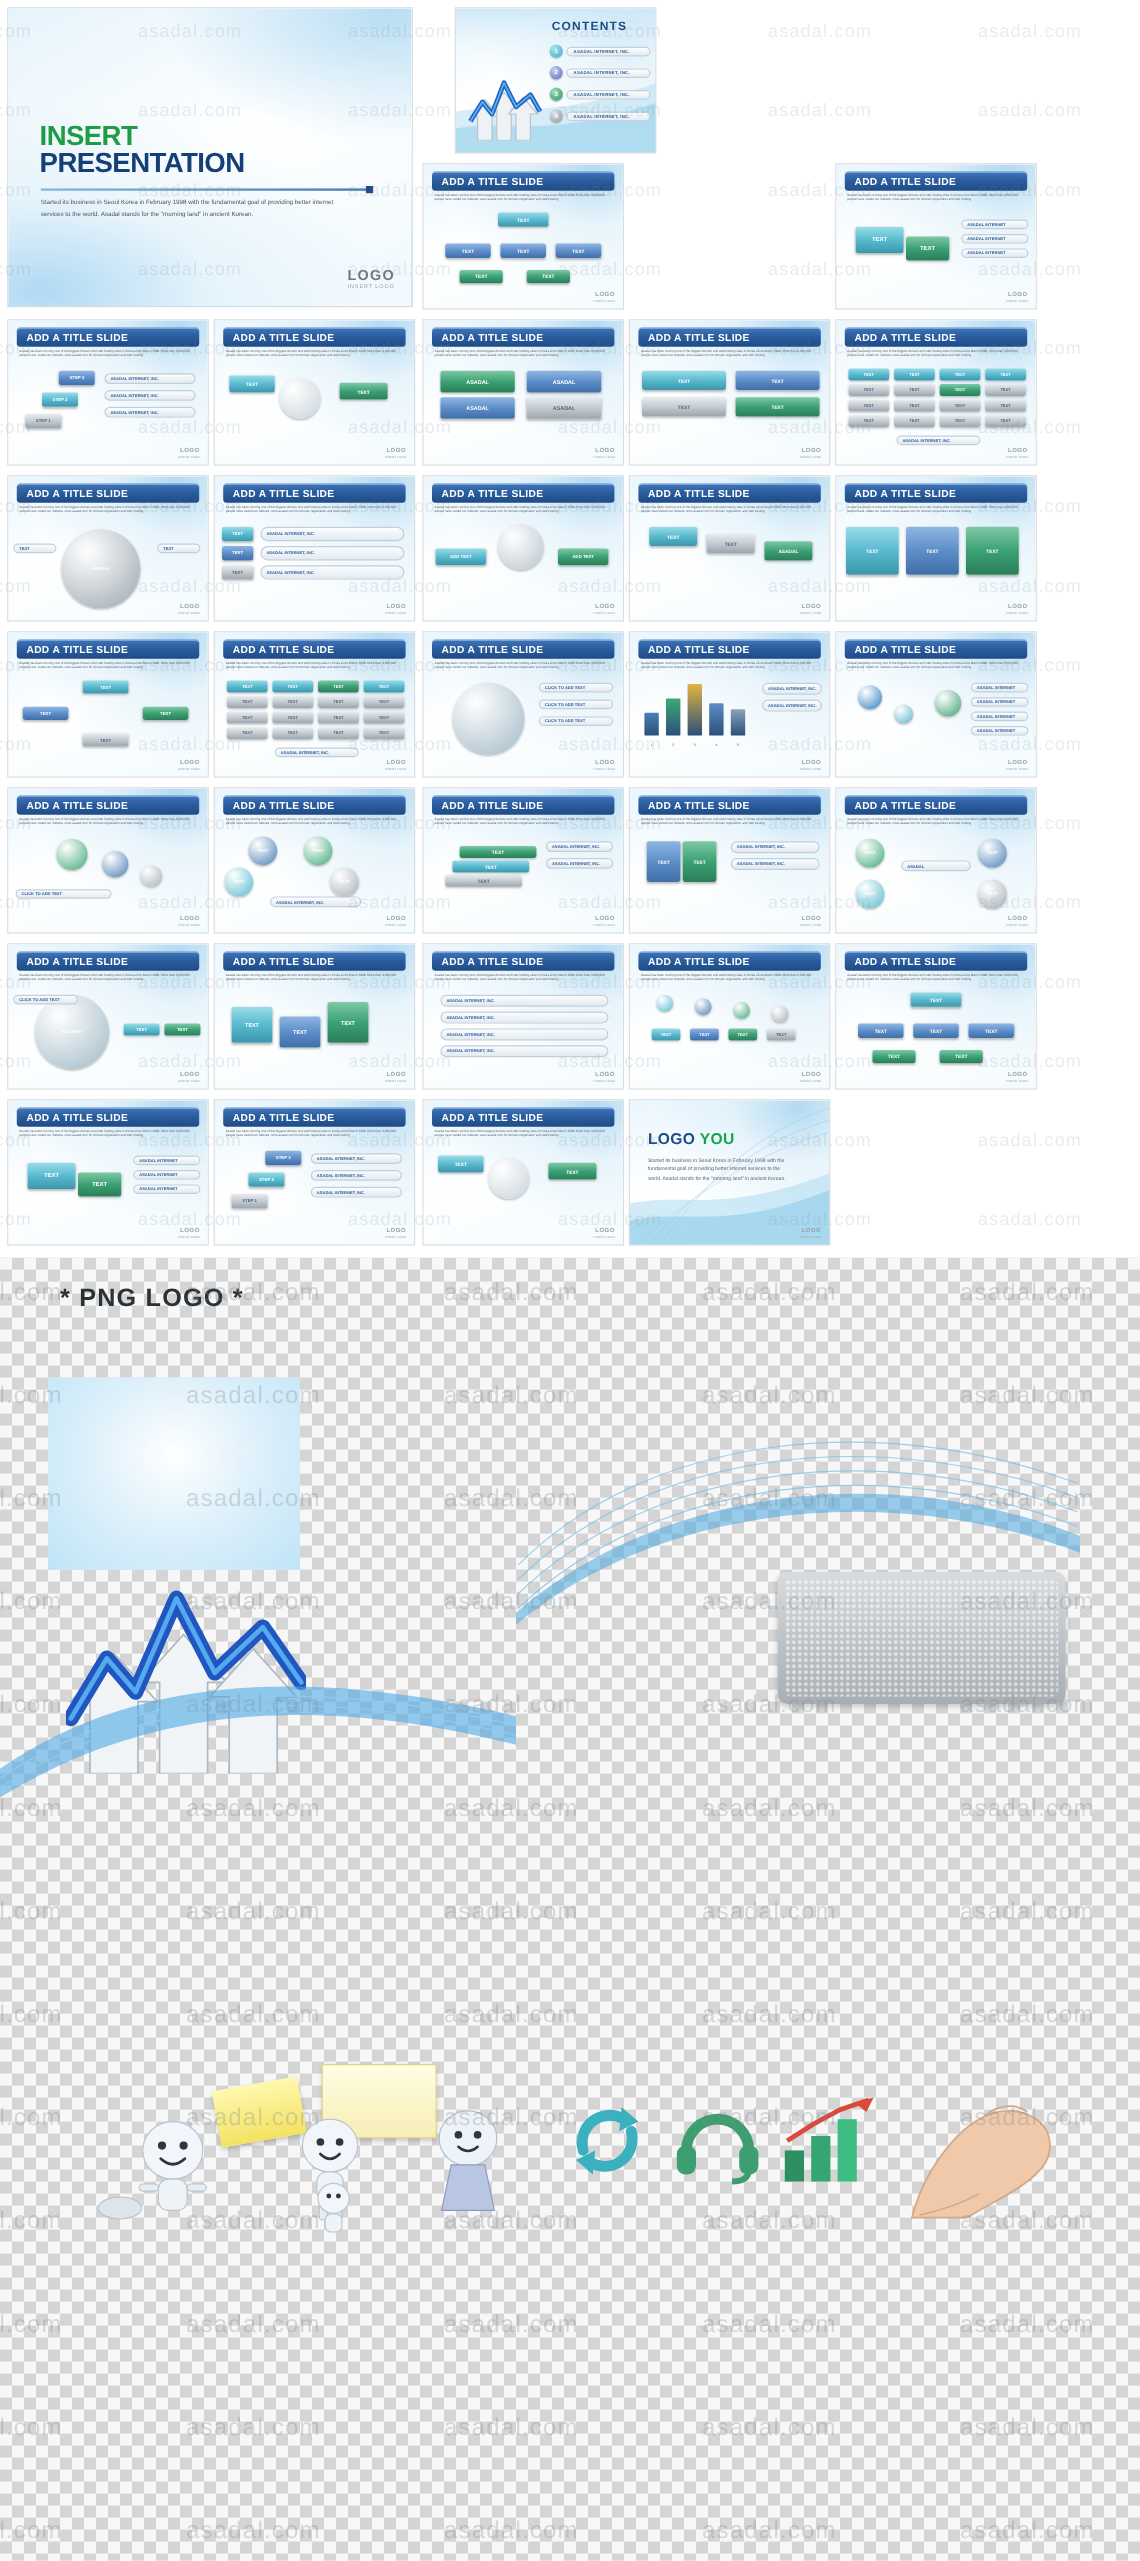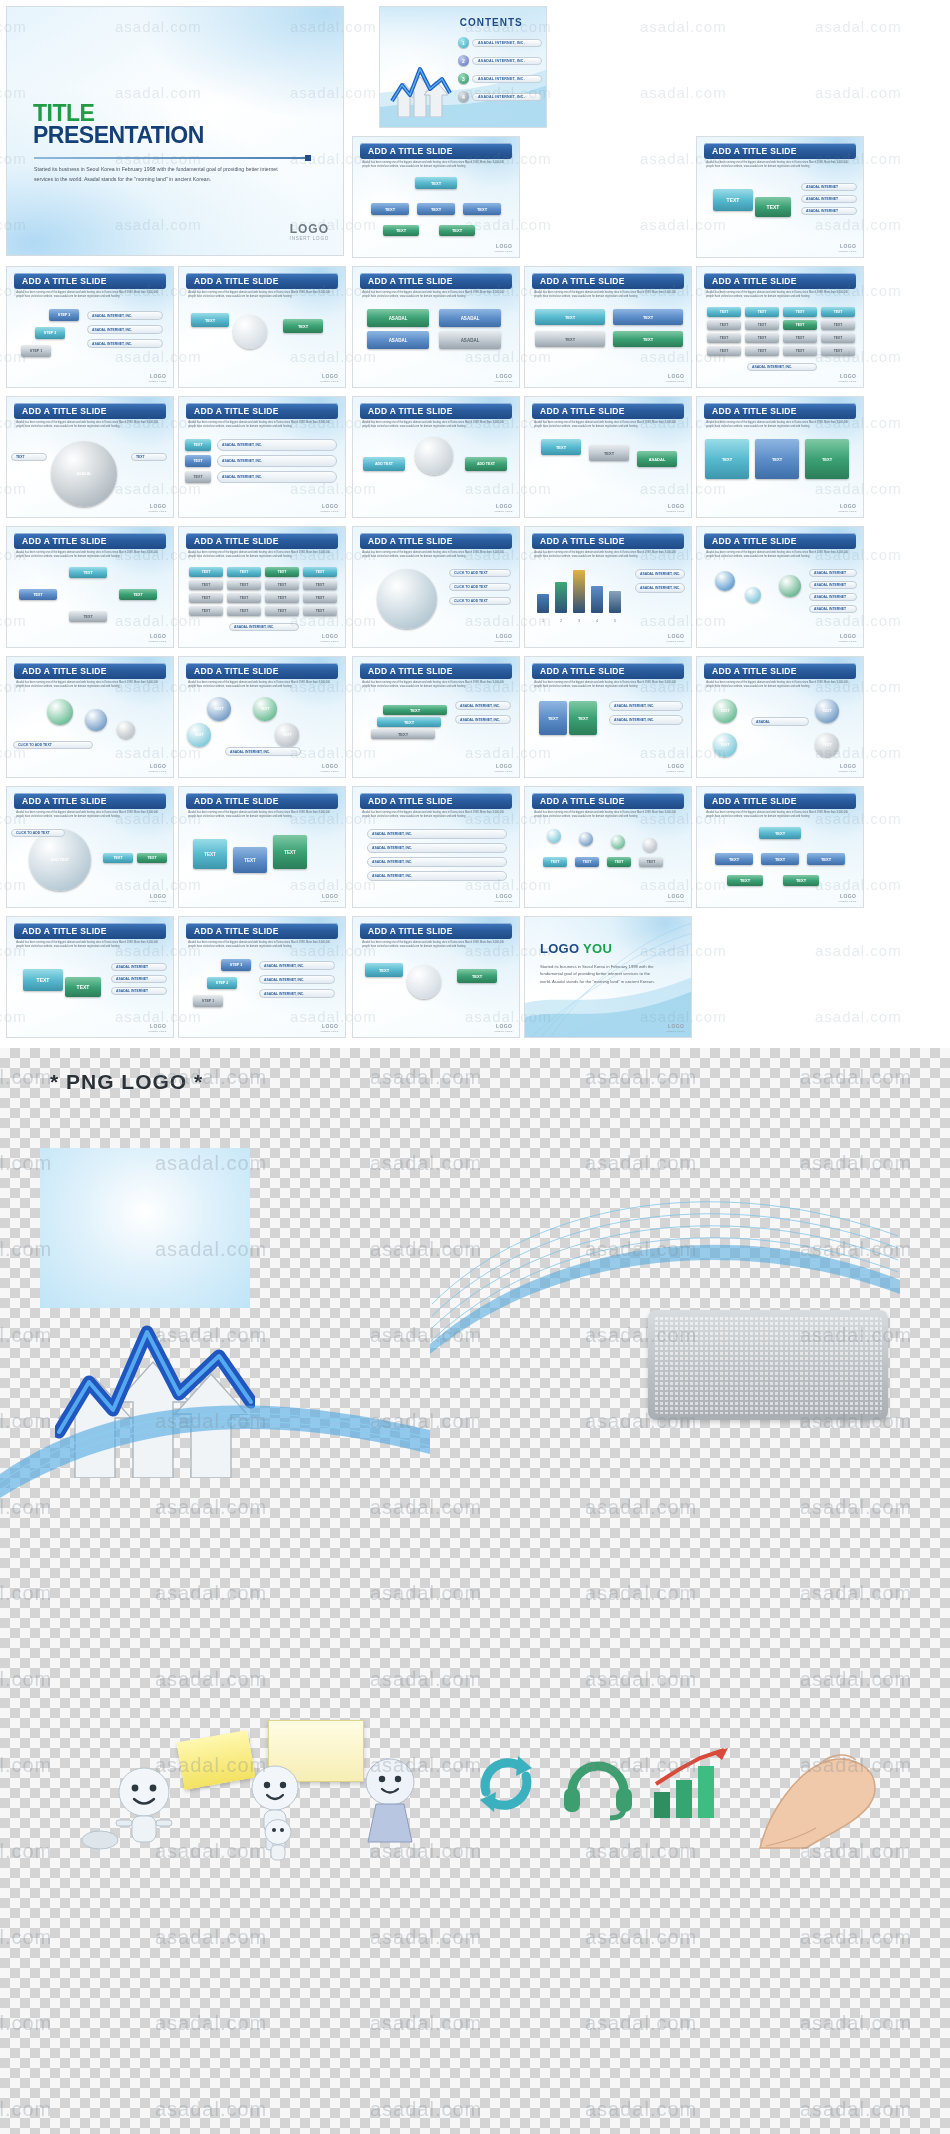--- a/index.html
+++ b/index.html
@@ -163,21 +163,21 @@
           <path d="M338 22 C245 44 142 100 48 250"></path>
           <path d="M338 34 C240 58 134 112 36 250"></path>
           <path d="M338 46 C235 72 126 124 24 250"></path>
           <path d="M338 58 C230 86 118 136 12 250"></path>
         </g>
         <path d="M0 180 C70 160 150 200 338 120 L338 250 L0 250 Z" fill="#bfe5f7" opacity="0.45"></path>
         <path d="M0 205 C80 185 160 225 338 150 L338 250 L0 250 Z" fill="#8fcdea" opacity="0.40"></path>
         <path d="M0 228 C90 212 170 242 338 186 L338 250 L0 250 Z" fill="#5fb6e0" opacity="0.28"></path>
       </svg>
       <h1>
-        <span class="p1">TITLE</span>
+        <span class="p1">INSERT</span>
         <span class="p2">PRESENTATION</span>
       </h1>
       <div class="rule"></div>
       <p>Started its business in Seoul Korea in February 1998 with the fundamental goal of providing better internet services to the world. Asadal stands for the "morning land" in ancient Korean.</p>
       <div class="logo">
         <b>LOGO</b>
         <i>INSERT LOGO</i>
       </div>
     </div>
 

